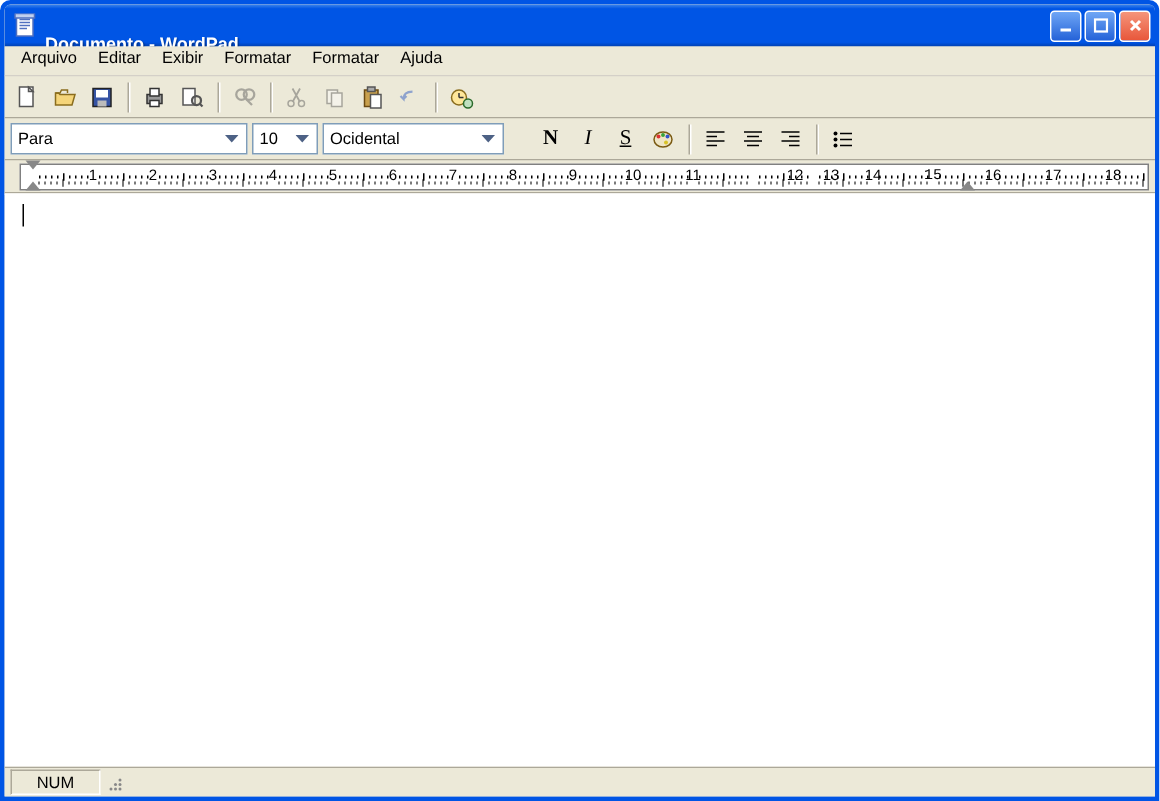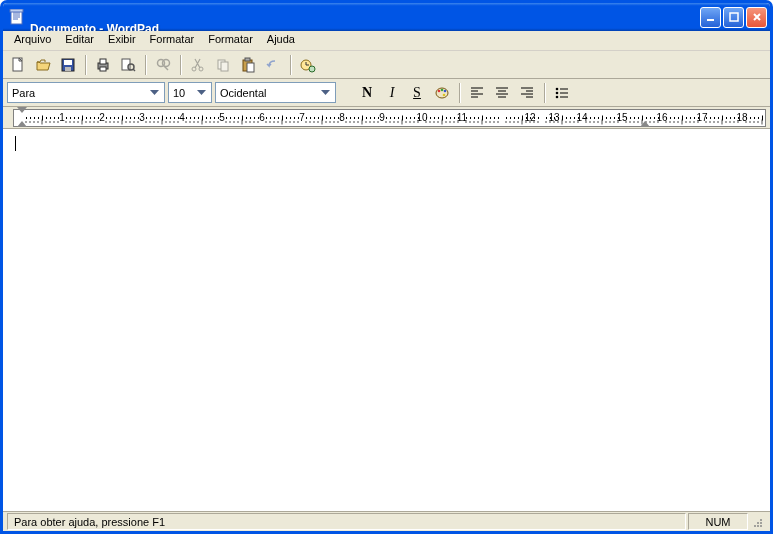--- a/index.html
+++ b/index.html
@@ -774,36 +774,33 @@
           <span class="num" style="left: 208px;">5</span>
           <span class="num" style="left: 248px;">6</span>
           <span class="num" style="left: 288px;">7</span>
           <span class="num" style="left: 328px;">8</span>
           <span class="num" style="left: 368px;">9</span>
           <span class="num" style="left: 408px;">10</span>
           <span class="num" style="left: 448px;">11</span>
           <span class="num" style="left: 488px; margin-left: 28px;">12</span>
           <span class="num" style="left: 528px; margin-left: 12px;">13</span>
           <span class="num" style="left: 568px;">14</span>
-          <span class="num" style="left: 608px;">15</span>
+          <span class="num" style="left: 608px; font-family: Liberation Mono, monospace;">15</span>
           <span class="num" style="left: 648px;">16</span>
           <span class="num" style="left: 688px;">17</span>
           <span class="num" style="left: 728px;">18</span>
         </div>
     </div>
   </div>
 
   <div class="document">
     <div class="cursor"></div>
   </div>
 
   <div class="statusbar">
-    <div class="status-section main">
-      <span>Para obter ajuda, pressione F1</span>
-    </div>
     <div class="status-section num">
       <span>NUM</span>
     </div>
     <div class="grip">
       <svg width="14" height="14">
         <circle cx="11" cy="5" r="1" fill="#888"></circle>
         <circle cx="8" cy="8" r="1" fill="#888"></circle>
           <circle cx="11" cy="8" r="1" fill="#888"></circle>
         <circle cx="5" cy="11" r="1" fill="#888"></circle>
           <circle cx="8" cy="11" r="1" fill="#888"></circle>

